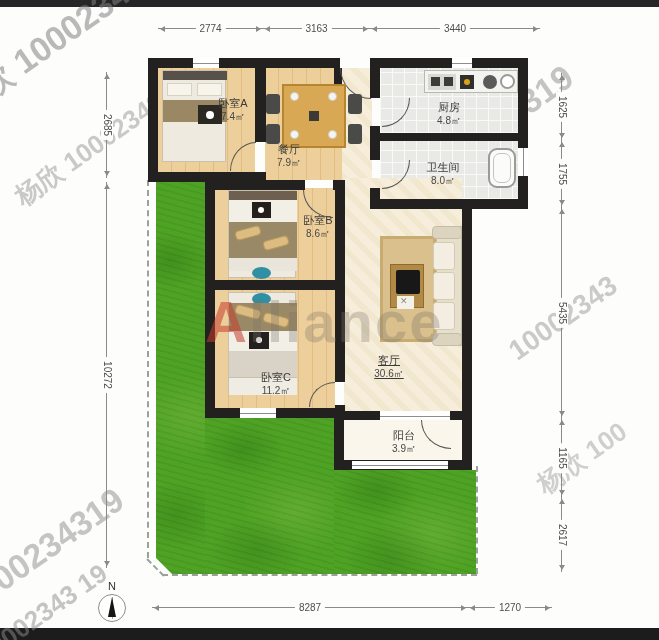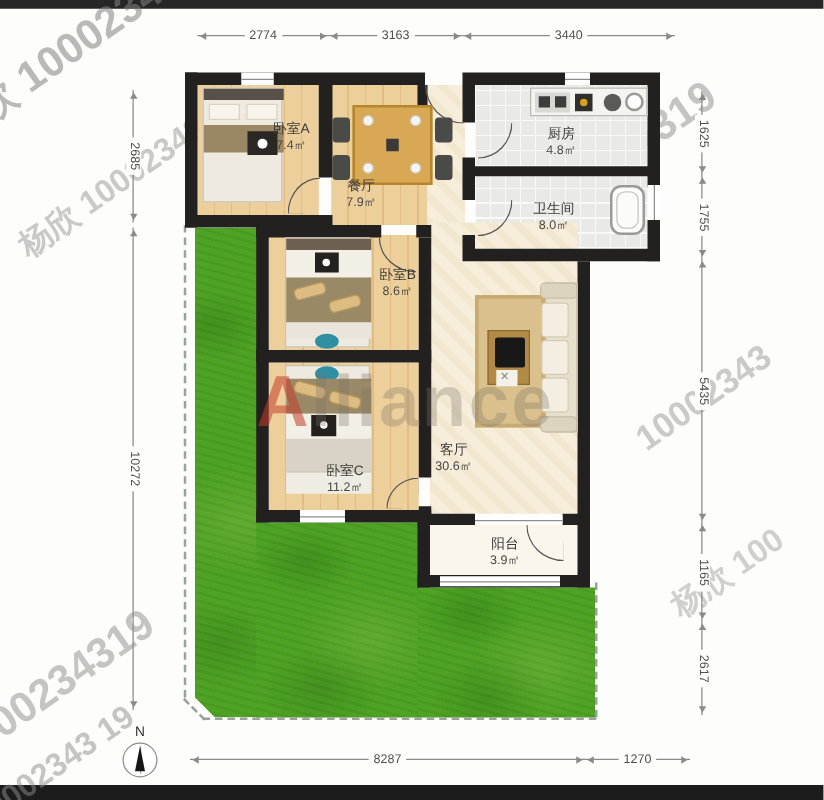--- a/index.html
+++ b/index.html
@@ -232,21 +232,21 @@
     <div class="area">8.0㎡</div>
   </div>
   <div class="rlabel" style="left:318px;top:213px;">
     <div>卧室B</div>
     <div class="area">8.6㎡</div>
   </div>
   <div class="rlabel" style="left:276px;top:370px;">
     <div>卧室C</div>
     <div class="area">11.2㎡</div>
   </div>
-  <div class="rlabel" style="left:363px;top:353px;">
+  <div class="rlabel" style="left:389px;top:353px;text-decoration:underline;">
     <div>客厅</div>
     <div class="area">30.6㎡</div>
   </div>
   <div class="rlabel" style="left:404px;top:428px;">
     <div>阳台</div>
     <div class="area">3.9㎡</div>
   </div>
 
 
   <span class="brandmark" style="left:205px;top:288px;">Alliance</span>

